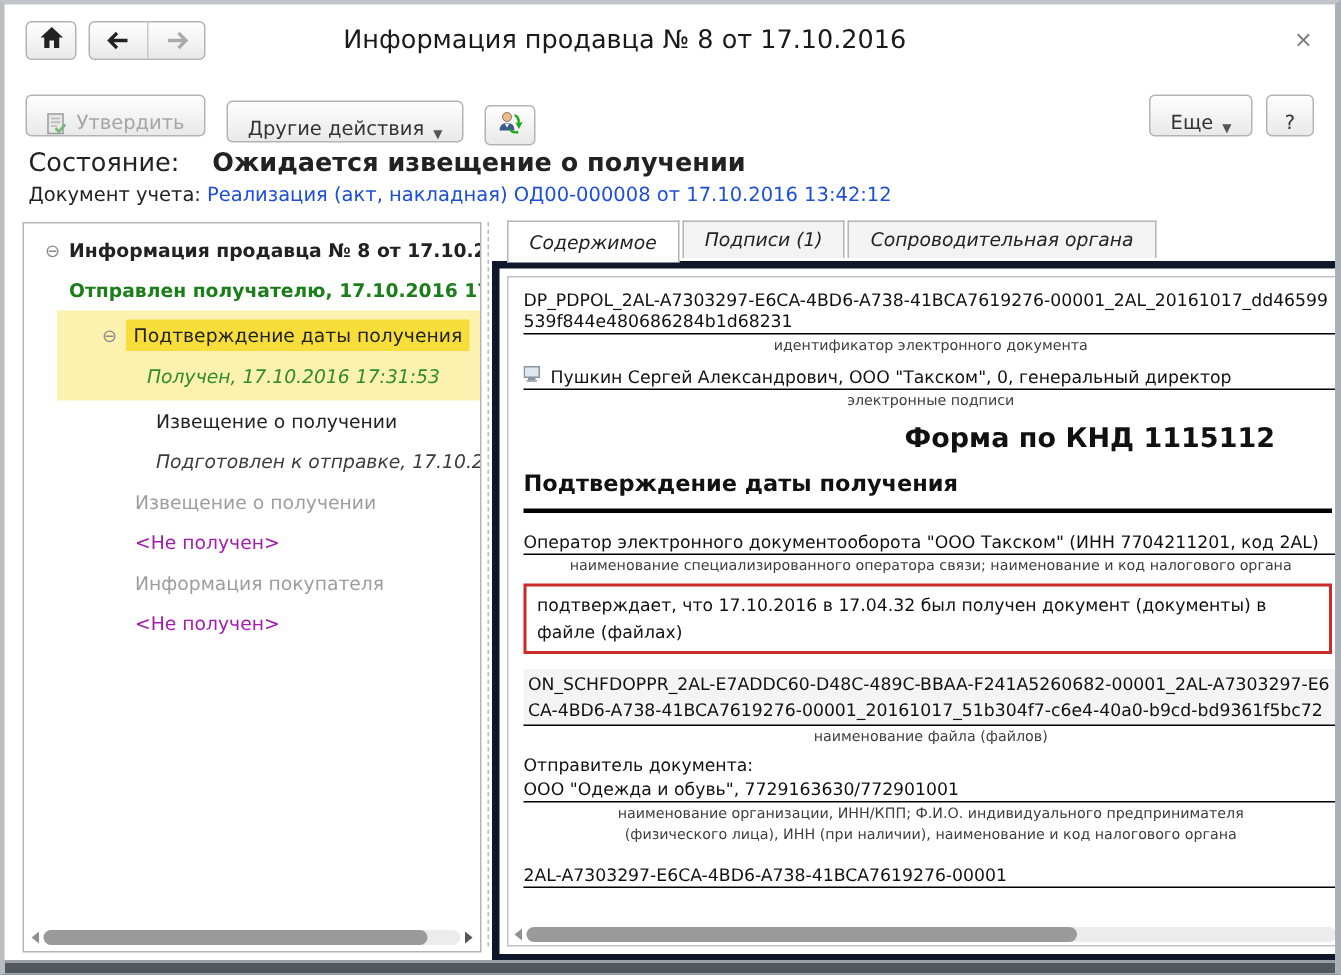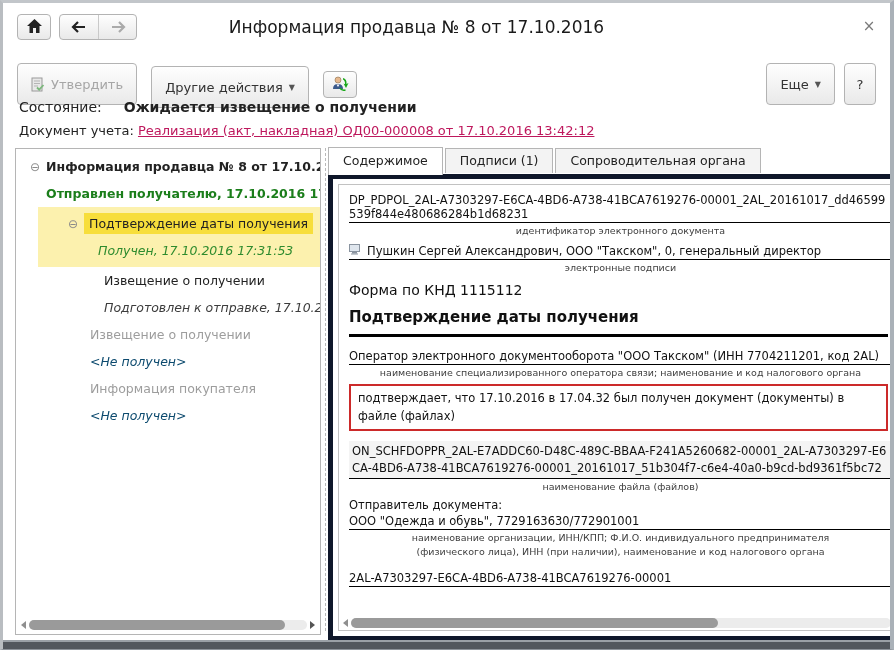--- a/index.html
+++ b/index.html
@@ -18,46 +18,46 @@
                background:linear-gradient(#fefefe,#e9e9e9); border:1px solid #b3b3b3; border-radius:4px; overflow:hidden; }
   .nav-seg { width:38px; display:flex; align-items:center; justify-content:center; }
   .nav-seg + .nav-seg { border-left:1px solid #c9c9c9; }
   .win-title { position:absolute; left:140px; right:200px; top:6px; text-align:center;
                font-size:17px; color:#1a1a1a; white-space:nowrap; }
   .close-x { position:absolute; right:11px; top:5px; font-size:15px; color:#7a7a7a; width:20px; height:20px;
              display:flex; align-items:center; justify-content:center; }
 
   
   .toolbar { position:absolute; top:60px; left:14px; right:14px; height:28px; }
-  .tb-btn { height:42px; padding:0 13px; margin-right:9px; }
+  .tb-btn { height:28px; padding:0 13px; margin-right:9px;align-items:flex-end; }
   .tb-btn.disabled { color:#a6a6a6; }
   .tb-btn .lbl { white-space:nowrap; }
   .icon-btn { width:34px; height:27px; padding:0; }
   .right-btns { position:absolute; right:0; top:0; display:flex; }
   .drop-arrow { font-size:8px; margin-left:6px; color:#555; }
   .mini-icon { margin-right:6px; display:inline-flex; }
 
   
-  .status-row { position:absolute; top:96px; left:16px; font-size:14px; color:#222; }
+  .status-row { position:absolute; top:96px; left:16px; font-size:17px; color:#222; }
   .status-row b { margin-left:22px; }
   .doc-row { position:absolute; top:120px; left:16px; font-size:13px; color:#222; }
-  .doc-link { color:#be185d; text-decoration:underline; margin-left:4px; cursor:pointer; }
+  .doc-link { color:#1d4ed8; margin-left:4px; cursor:pointer; }
 
   
   .tree-panel { position:absolute; left:12px; top:145px; width:306px; height:487px;
                 border:1px solid #b5b5b5; background:#fff; overflow:hidden; }
   .tree-rows { position:absolute; top:4px; left:0; right:0; bottom:18px; overflow:hidden; }
   .trow { position:relative; height:27px; line-height:27px; font-size:12.5px; white-space:nowrap; color:#222; }
   .expander { color:#8a8a8a; font-size:12px; margin-right:6px; }
   .t-bold { font-weight:bold; }
   .t-green { color:#1b7e1b; font-weight:bold; }
   .t-green-italic { color:#2e8b2e; font-style:italic; }
   .t-italic-dark { color:#3c3c3c; font-style:italic; }
   .t-gray { color:#9d9d9d; }
-  .t-gray-italic { color:#0c4a6e; font-style:italic; }
+  .t-gray-italic { color:#a21caf; }
   .sel-band { background:#fcf1ae; padding:3px 0;margin-left:22px; }
   .sel-label { background:#f7de3b; padding:3px 5px; }
   .ind1 { padding-left:30px; } .ind3 { padding-left:60px; }
   .ind4 { padding-left:88px; } .ind5 { padding-left:74px; }
 
   
   .hscroll { position:absolute; left:2px; right:2px; bottom:2px; height:14px; display:flex; align-items:center; }
   .arr { width:0; height:0; }
   .arr-left  { border-top:4px solid transparent; border-bottom:4px solid transparent; border-right:5px solid #8f8f8f; margin:0 3px; }
   .arr-right { border-top:4px solid transparent; border-bottom:4px solid transparent; border-left:5px solid #555; margin:0 3px; }
@@ -66,37 +66,37 @@
   .h-track { flex:1; height:10px; background:#ececec; border-radius:5px; position:relative; }
   .h-thumb { position:absolute; left:0; top:0; height:10px; background:#9a9a9a; border-radius:5px; }
   .v-track { flex:1; width:10px; background:#ececec; border-radius:5px; position:relative; }
   .v-thumb { position:absolute; top:0; left:0; width:10px; background:#9a9a9a; border-radius:5px; }
 
   
   .splitter { position:absolute; left:322px; top:145px; bottom:18px; width:0;
               border-left:1px dashed #b9b9b9; }
 
   
-  .tabs { position:absolute; left:325px; top:144px; height:27px; display:flex; align-items:center; z-index:5; }
+  .tabs { position:absolute; left:335px; top:144px; height:27px; display:flex; align-items:flex-start; z-index:5;font-style:italic; }
   .tab { padding:4px 14px 5px 14px; font-size:12.5px; color:#222; border:1px solid #b5b5b5; border-bottom:none;
          background:#f3f3f3; margin-right:2px; height:25px; display:flex; align-items:center; }
   .tab.active { background:#fff; height:28px; position:relative; z-index:6; }
   .tab-page { position:absolute; left:325px; top:171px; width:600px; height:467px;
               border:5px solid #0f172a; background:#fff; z-index:4; }
   .doc-field { position:absolute; left:5px; top:5px; right:5px; bottom:5px; border:1px solid #c2c2c2; background:#fff; }
   .doc-view { position:absolute; left:1px; top:1px; right:15px; bottom:15px; overflow:hidden; padding:7px 10px 0 9px; }
   .doc-vscroll { position:absolute; top:1px; right:1px; bottom:15px; width:13px; display:flex; flex-direction:column; align-items:center; }
   .doc-hscroll { position:absolute; left:1px; right:15px; bottom:1px; height:13px; display:flex; align-items:center; }
 
   
   .doc { font-size:11.5px; color:#111; }
   .fline { border-bottom:1px solid #000; word-break:break-all; padding-bottom:1px; }
   .cap { font-size:9.5px; color:#3d3d3d; text-align:center; margin:1px 0 4px 0; line-height:1.5; }
   .sig-row { display:flex; align-items:flex-start; gap:5px; border-bottom:1px solid #000; padding:2px 0 1px 0; }
-  .form-code { text-align:left; font-size:14px; padding-right:42px; margin:6px 0 10px 0; }
+  .form-code { text-align:right; font-size:18px; padding-right:42px; margin:6px 0 10px 0;font-weight:bold; }
   .doc-h1 { font-size:15px; font-weight:bold; margin:6px 0 8px 0; }
   .thick-rule { height:3px; background:#000; margin:0 4px 12px 0; }
   .red-box { border:2px solid #cc2a2a; padding:4px 7px; margin:0 4px 10px 0; line-height:1.55; }
   .file-box { background:#f4f4f4; border-bottom:1px solid #000; padding:2px 3px 1px 3px; word-break:break-all; line-height:1.45; }
   .plain-label { margin:3px 0 2px 0; }
   .gap8 { height:8px; }
 </style>
 </head>
 <body>
 

